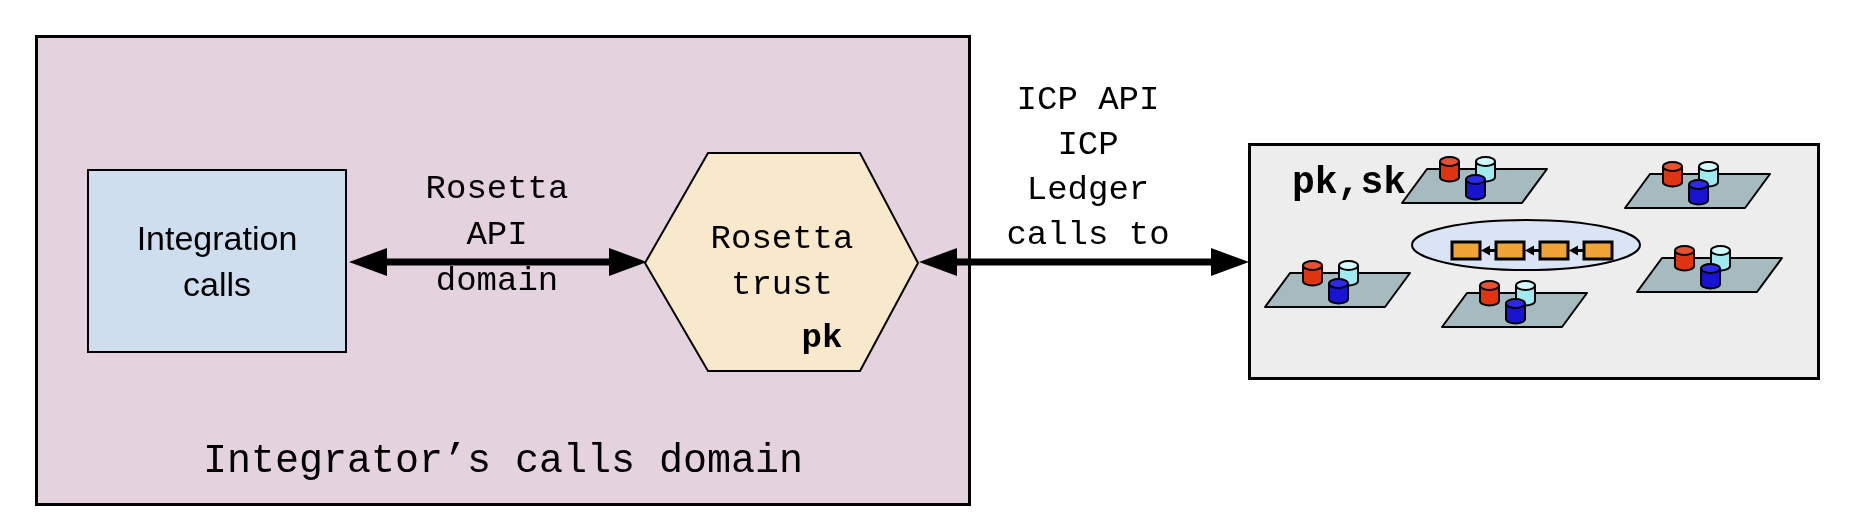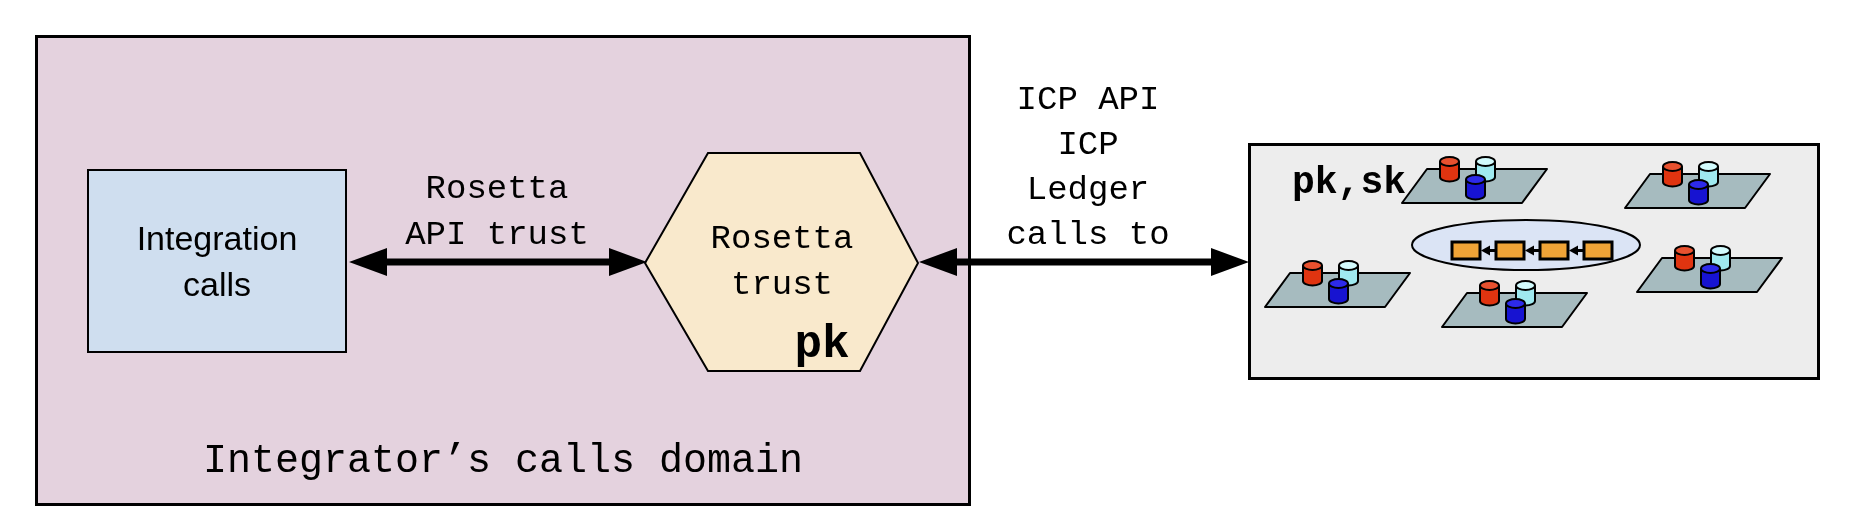--- a/index.html
+++ b/index.html
@@ -43,21 +43,21 @@
   }
   .ledger-box{
     left:1248px;top:143px;width:572px;height:237px;
     border:3px solid var(--outline);
     background:var(--ledger-bg);
   }
   .shapes{left:0;top:0;width:1852px;height:524px;}
   .lbl{text-align:center;font-family:Liberation Mono, monospace;}
   .lbl-rosetta-api{left:397px;top:166px;width:200px;font-size:34px;line-height:46px;}
   .lbl-node{left:692px;top:216px;width:180px;font-size:34px;line-height:46px;}
-  .lbl-pk{left:782px;top:320px;width:80px;font-size:46px;font-weight:bold;line-height:1.1;}
+  .lbl-pk{left:782px;top:320px;width:80px;font-size:34px;font-weight:bold;line-height:1.1;}
   .lbl-trust{left:35px;top:438px;width:936px;font-size:40px;line-height:1.2;}
   .lbl-icp{left:988px;top:78px;width:200px;font-size:34px;line-height:45px;}
   .lbl-pksk{left:1266px;top:162px;font-size:38px;font-weight:bold;line-height:1.1;text-align:left;margin-left:26px;}
   .line{display:block;}
 
   
   .hex{fill:var(--hexagon-bg);stroke:var(--outline);stroke-width:2;}
   .arrow{fill:var(--outline);stroke:none;}
   .plane{fill:var(--plane);stroke:var(--outline);stroke-width:2;stroke-linejoin:round;}
   .cyl path,.cyl ellipse{stroke:var(--outline);stroke-width:2;stroke-linejoin:round;}
@@ -140,21 +140,21 @@
       </g>
       <g>
         <polygon class="bc-link-head" points="1569,250.5 1578,245.5 1578,255.5"></polygon>
         <line class="bc-link-line" x1="1577" y1="250.5" x2="1584" y2="250.5"></line>
       </g>
     </g>
   </svg>
 
   <div class="abs lbl lbl-rosetta-api">
     <span class="line">Rosetta</span>
-    <span class="line">API trust</span>
+    <span class="line">API domain</span>
   </div>
 
   <div class="abs lbl lbl-node">
     <span class="line">Rosetta</span>
     <span class="line">trust</span>
   </div>
 
   <div class="abs lbl lbl-pk">pk</div>
 
   <div class="abs lbl lbl-trust">Integrator’s calls domain</div>

